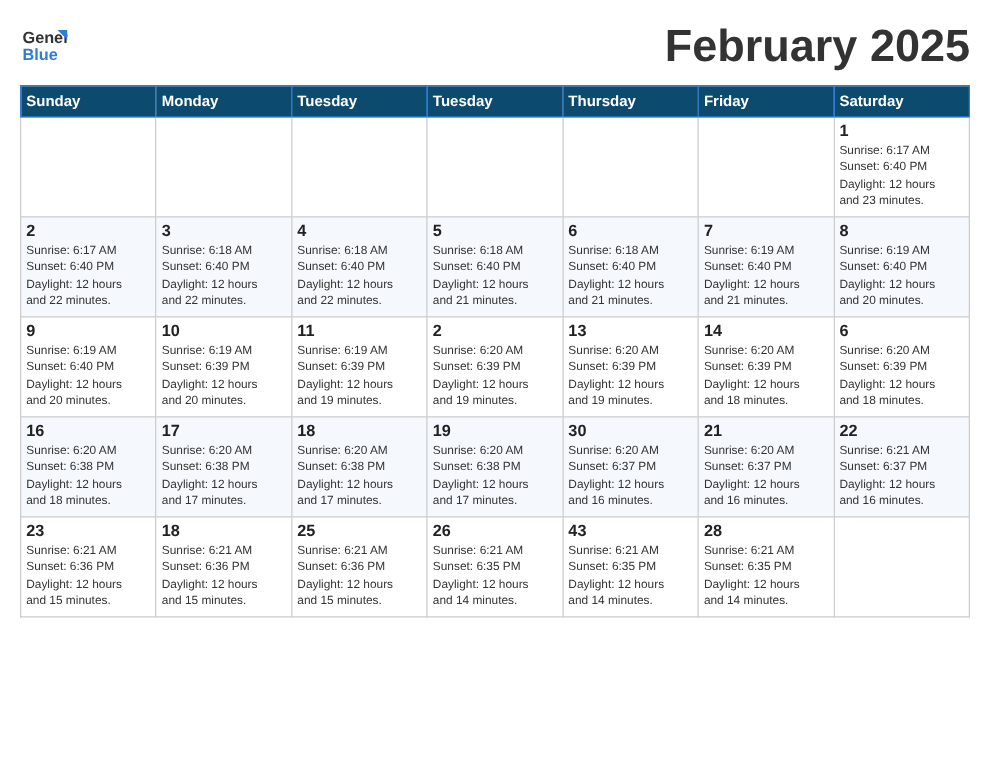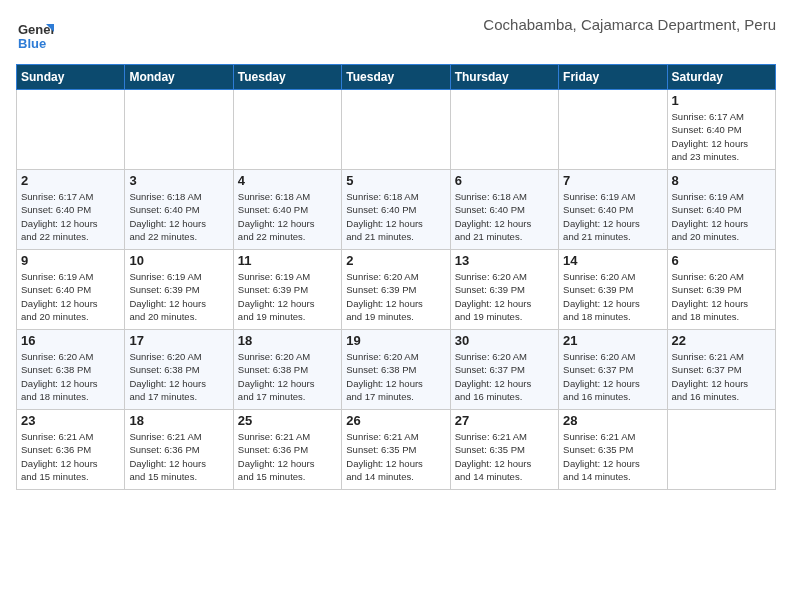--- a/index.html
+++ b/index.html
@@ -84,21 +84,21 @@
   <div class="logo">
     <div style="display:flex; align-items:center; gap:4px;">
       <svg width="38" height="38" viewBox="0 0 38 38">
         <text x="2" y="18" font-size="13" font-weight="bold" fill="#333" font-family="Arial">General</text>
         <polygon points="30,8 38,8 38,16" fill="#2e7cd6"></polygon>
         <text x="2" y="32" font-size="13" font-weight="bold" fill="#2e7cd6" font-family="Arial">Blue</text>
       </svg>
     </div>
   </div>
   <div class="title-area">
-    <div class="sub-title">Cochabamba, Cajamarca Department, Peru</div>
+    <div class="main-title">February 2025</div>
   </div>
 </div>
 
 <table>
   <thead>
     <tr>
     <th>Sunday</th>
         <th>Monday</th>
         <th>Tuesday</th>
         <th>Tuesday</th>
@@ -299,21 +299,21 @@
 and 15 minutes.</div>
         </td>
         <td>
           <span class="day-number">26</span>
           <div class="day-info" style="white-space: pre-line;">Sunrise: 6:21 AM
 Sunset: 6:35 PM
 Daylight: 12 hours
 and 14 minutes.</div>
         </td>
         <td>
-          <span class="day-number">27</span>
+          <span class="day-number">43</span>
           <div class="day-info" style="white-space: pre-line;">Sunrise: 6:21 AM
 Sunset: 6:35 PM
 Daylight: 12 hours
 and 14 minutes.</div>
         </td>
         <td>
           <span class="day-number">28</span>
           <div class="day-info" style="white-space: pre-line;">Sunrise: 6:21 AM
 Sunset: 6:35 PM
 Daylight: 12 hours

